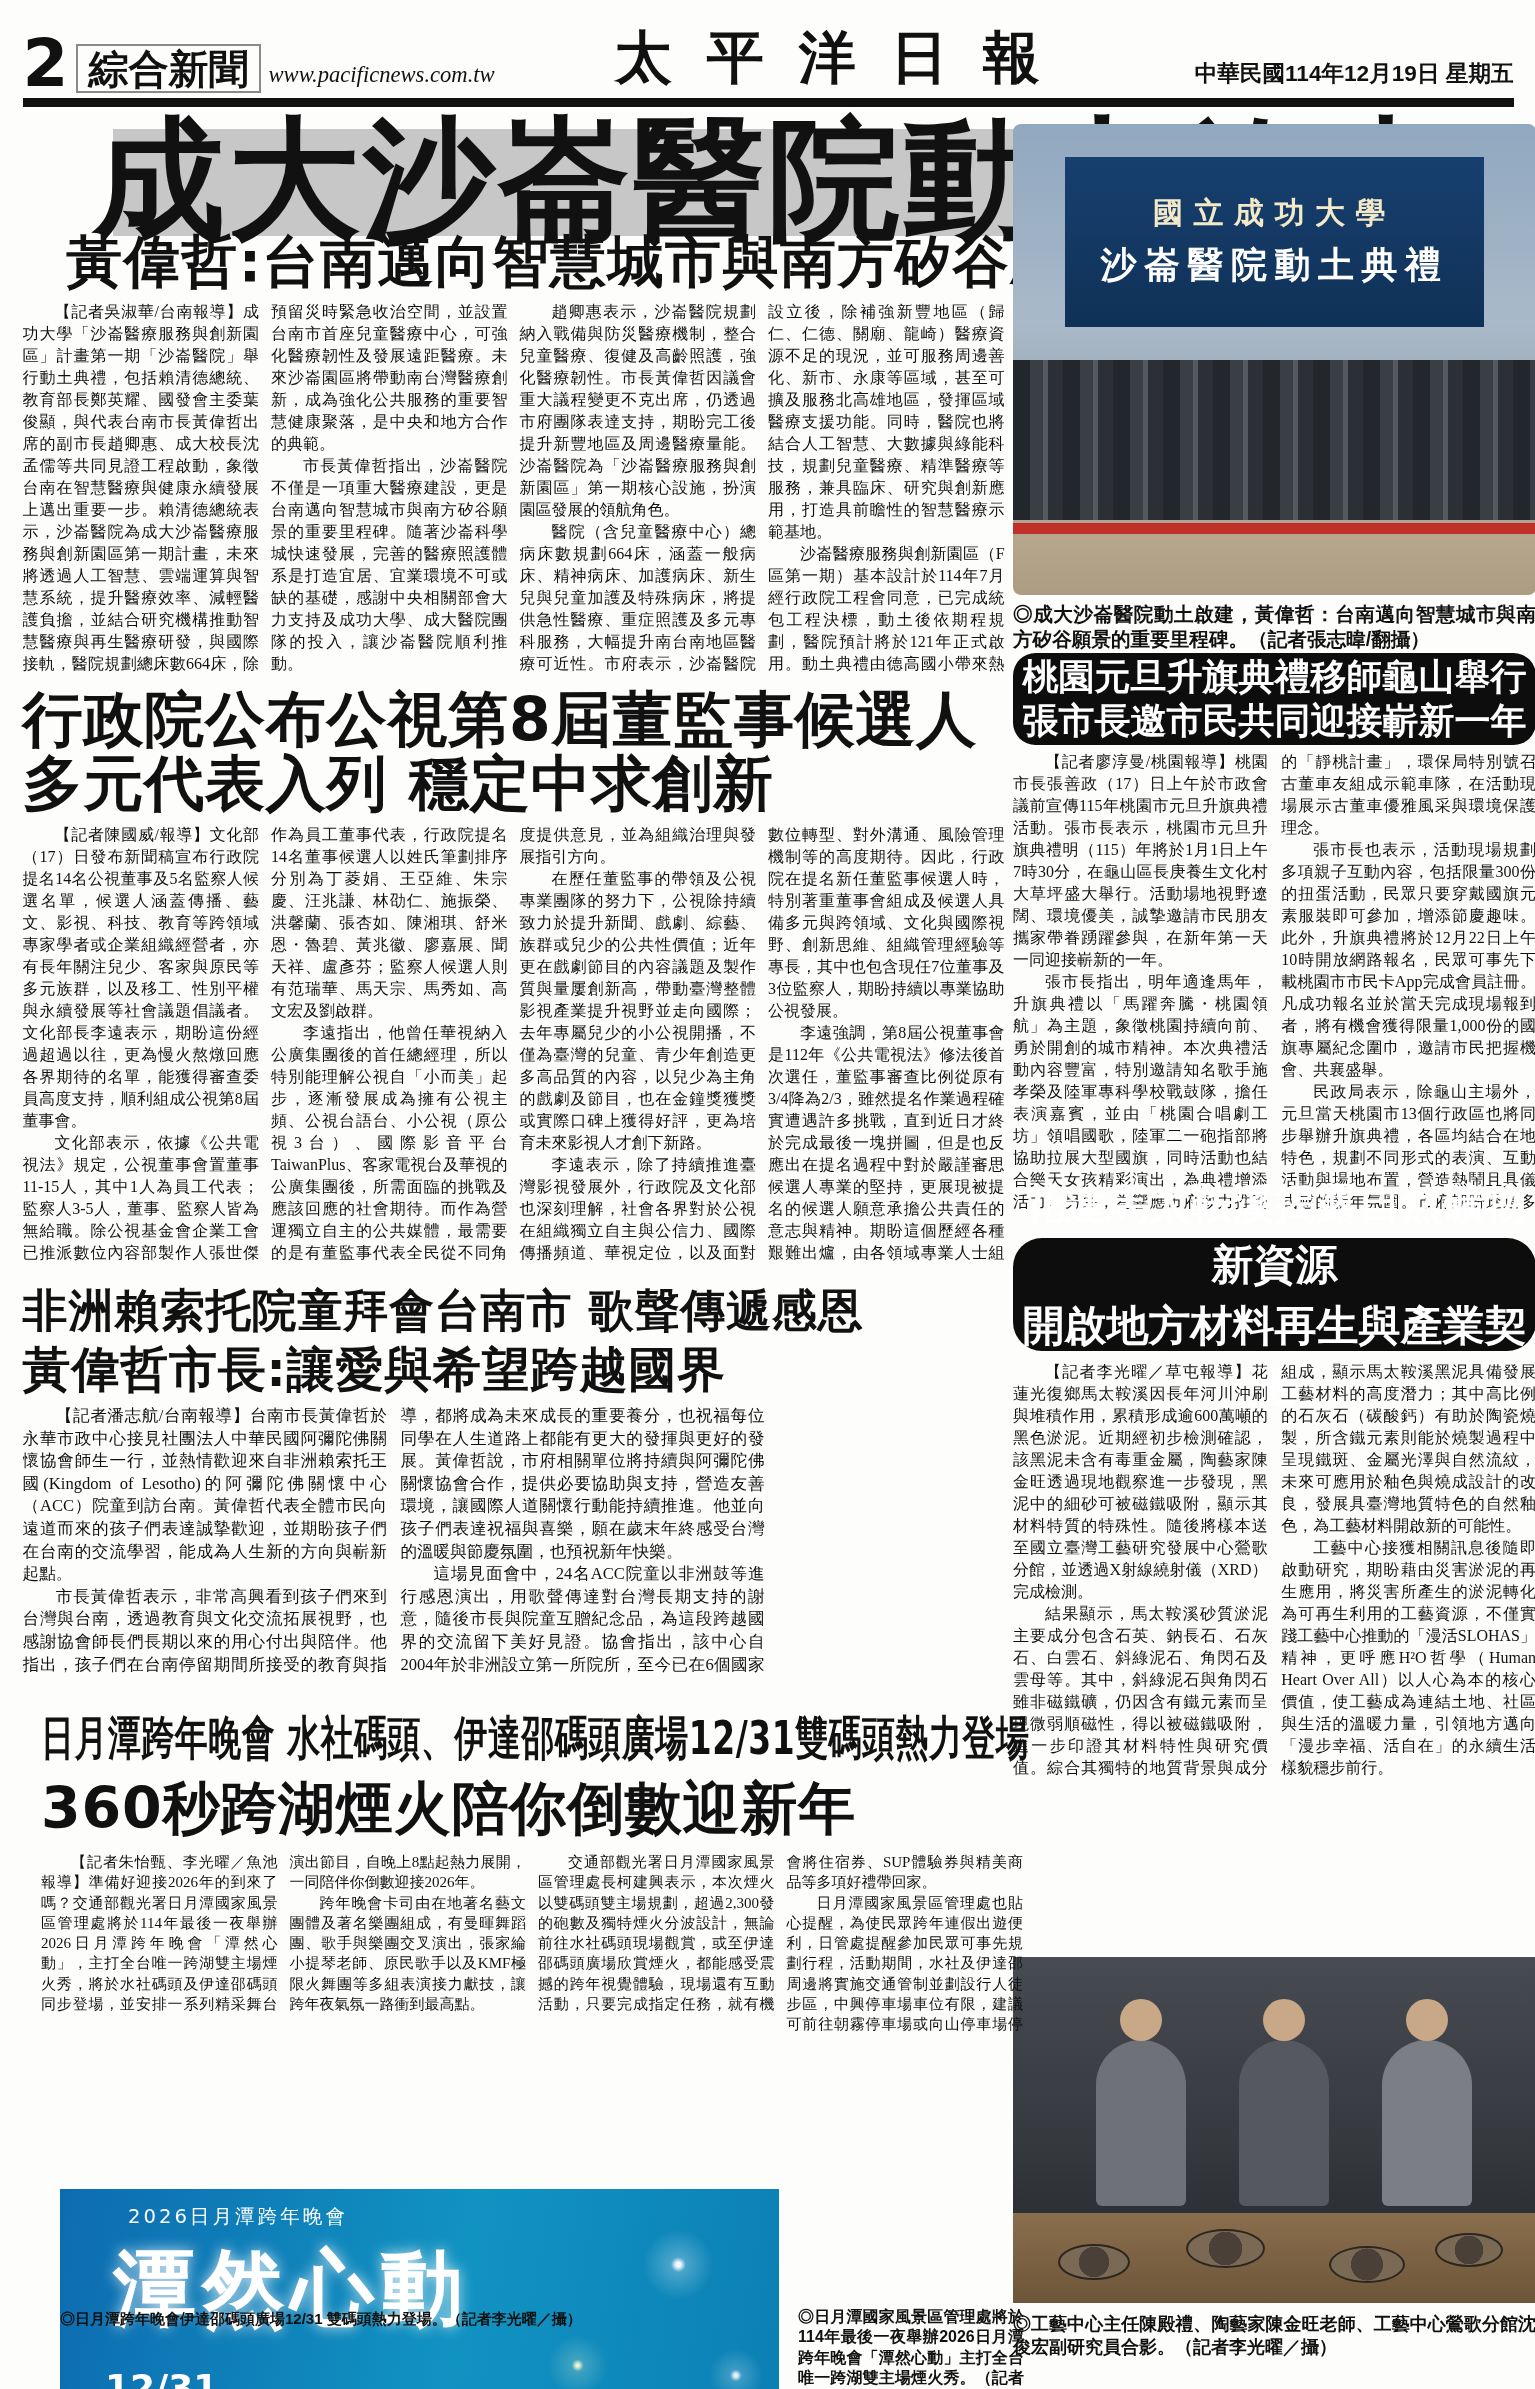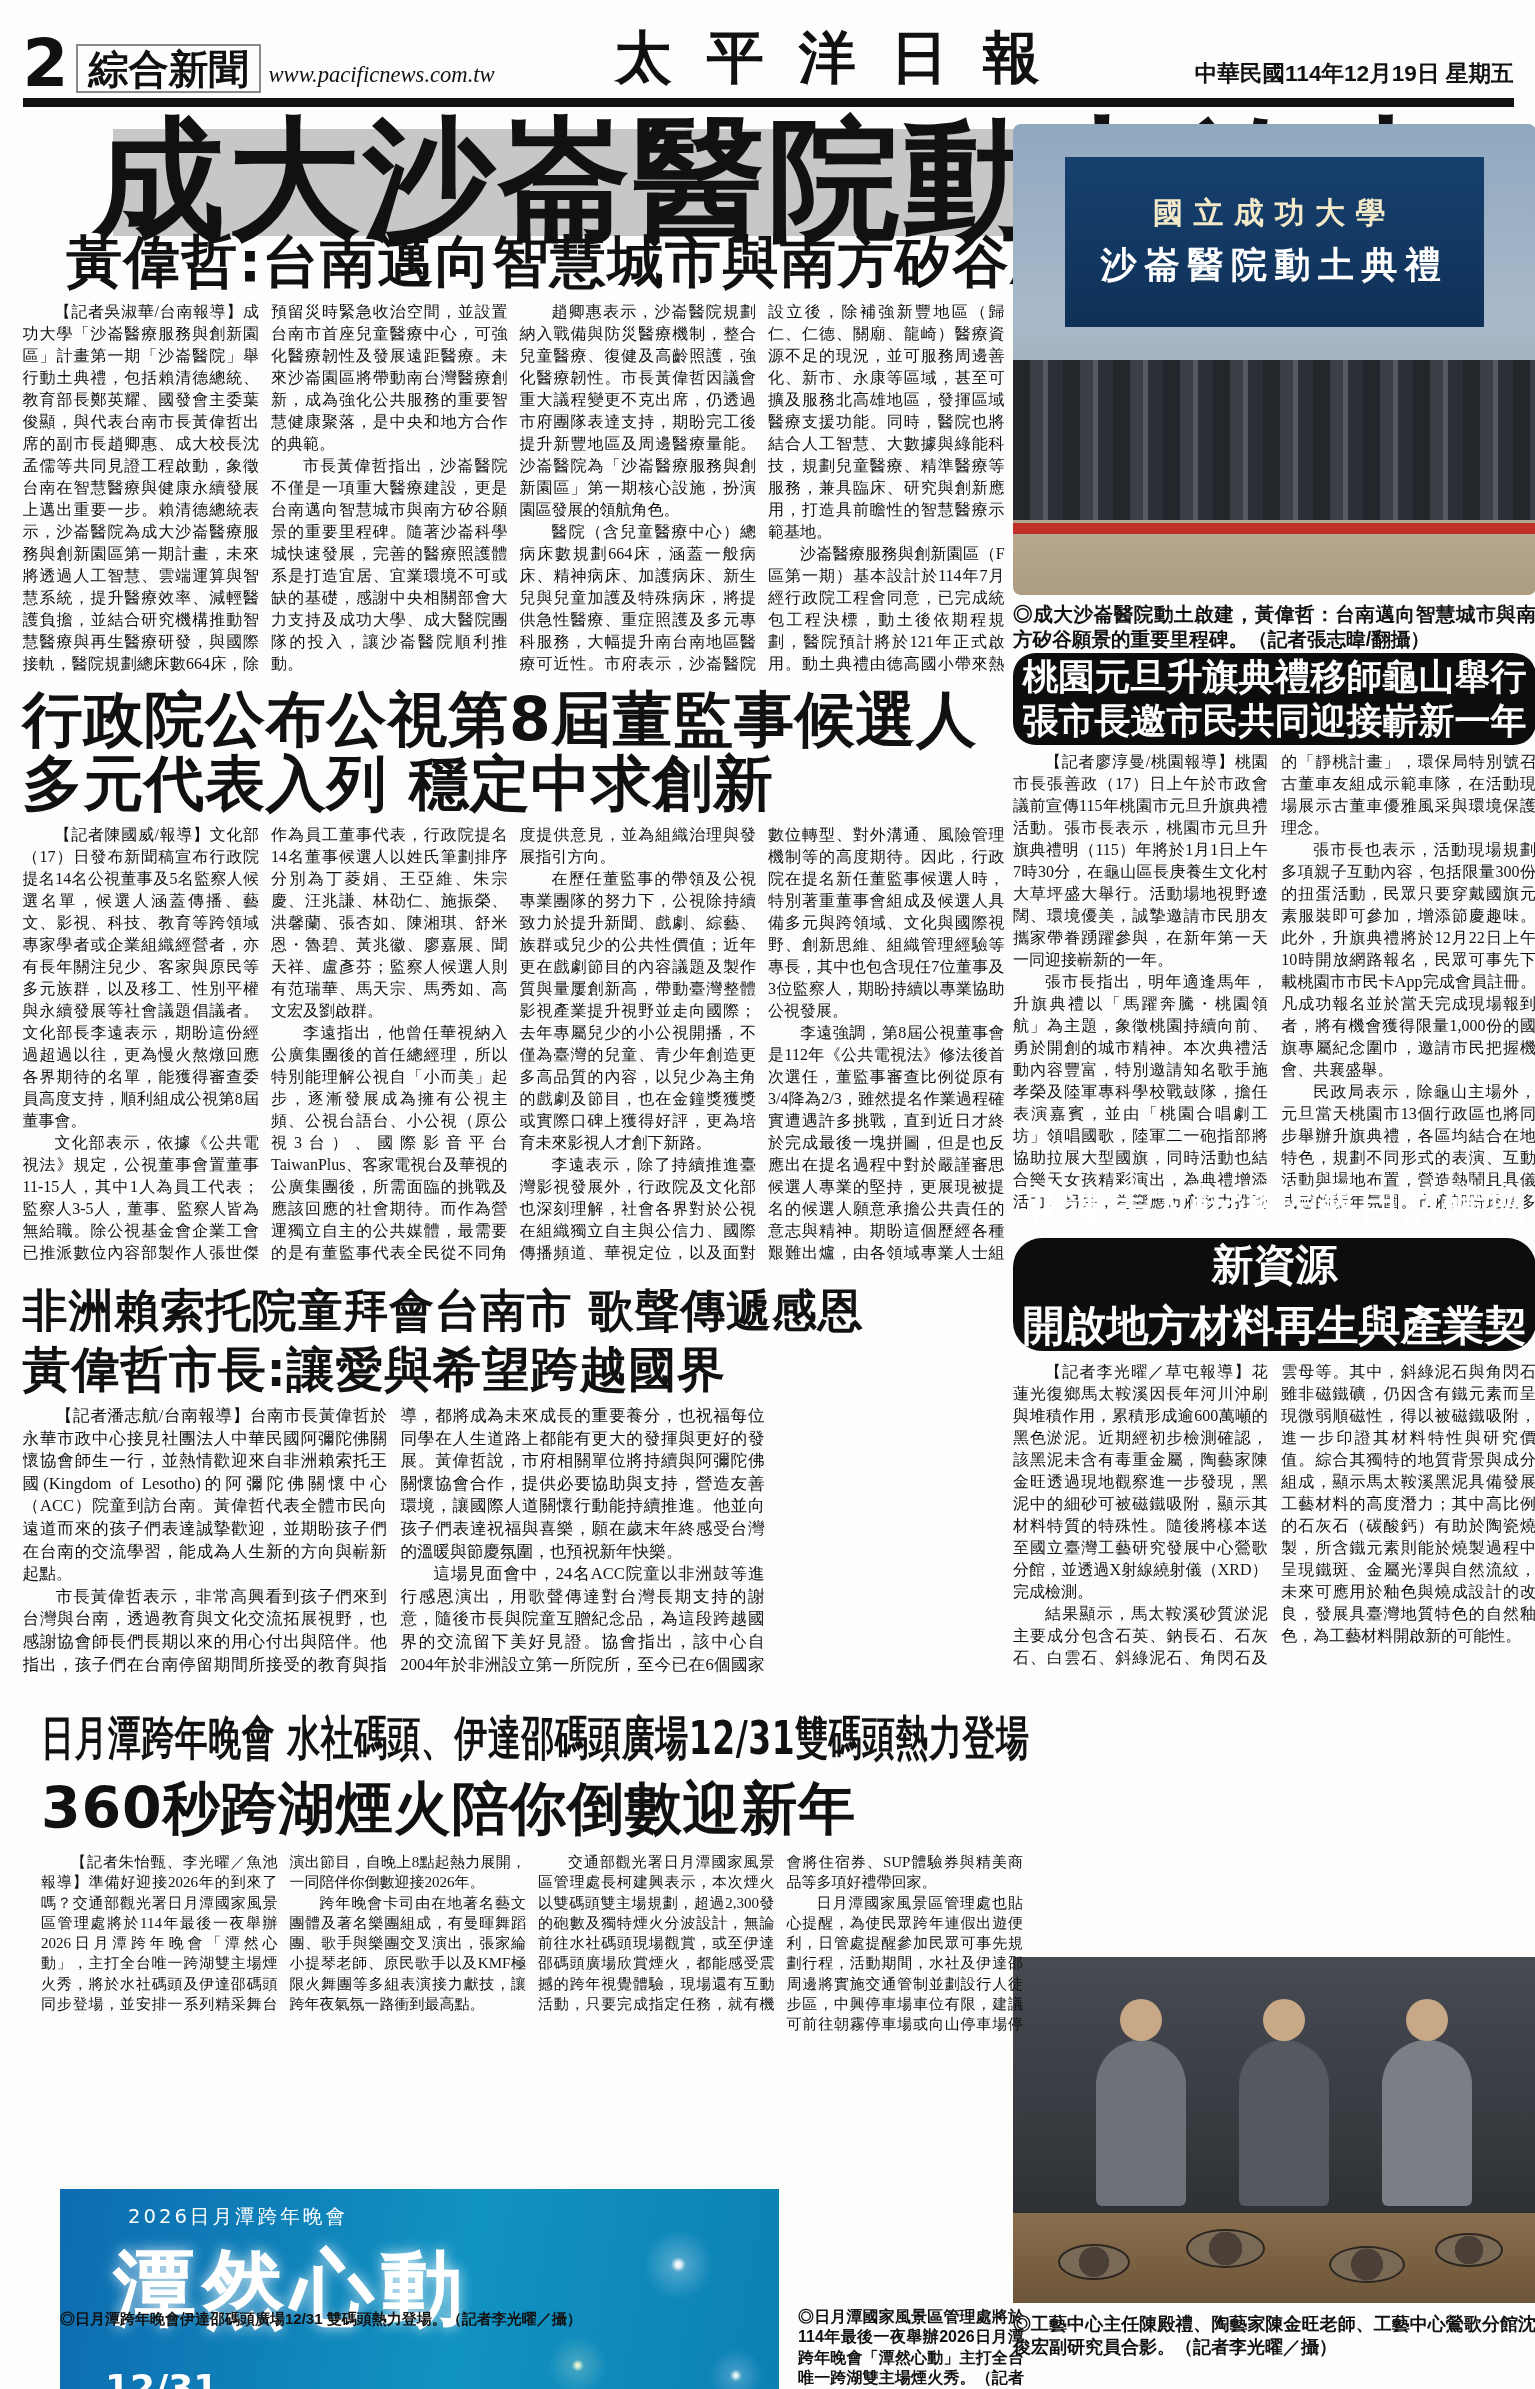--- a/index.html
+++ b/index.html
@@ -140,20 +140,21 @@
       </div>
   </div>
 
   <div class="abs black-banner" style="top:1238px;left:1013px;width:523px;height:113px;font-size:42px;line-height:61px;border-radius:29px;">
     <div>花蓮馬太鞍溪揭露自然礦物新資源</div>
     <div>開啟地方材料再生與產業契機</div>
   </div>
   <div class="abs bt c2" style="top:1361px;left:1013px;width:523px;height:589px;">
       <p>【記者李光曜／草屯報導】花蓮光復鄉馬太鞍溪因長年河川沖刷與堆積作用，累積形成逾600萬噸的黑色淤泥。近期經初步檢測確認，該黑泥未含有毒重金屬，陶藝家陳金旺透過現地觀察進一步發現，黑泥中的細砂可被磁鐵吸附，顯示其材料特質的特殊性。隨後將樣本送至國立臺灣工藝研究發展中心鶯歌分館，並透過X射線繞射儀（XRD）完成檢測。</p>
       <p>結果顯示，馬太鞍溪砂質淤泥主要成分包含石英、鈉長石、石灰石、白雲石、斜綠泥石、角閃石及雲母等。其中，斜綠泥石與角閃石雖非磁鐵礦，仍因含有鐵元素而呈現微弱順磁性，得以被磁鐵吸附，進一步印證其材料特性與研究價值。綜合其獨特的地質背景與成分組成，顯示馬太鞍溪黑泥具備發展工藝材料的高度潛力；其中高比例的石灰石（碳酸鈣）有助於陶瓷燒製，所含鐵元素則能於燒製過程中呈現鐵斑、金屬光澤與自然流紋，未來可應用於釉色與燒成設計的改良，發展具臺灣地質特色的自然釉色，為工藝材料開啟新的可能性。</p>
+      <p>工藝中心接獲相關訊息後隨即啟動研究，期盼藉由災害淤泥的再生應用，將災害所產生的淤泥轉化為可再生利用的工藝資源，不僅實踐工藝中心推動的「漫活SLOHAS」精神，更呼應H²O哲學（Human Heart Over All）以人心為本的核心價值，使工藝成為連結土地、社區與生活的溫暖力量，引領地方邁向「漫步幸福、活自在」的永續生活樣貌穩步前行。</p>
     </div>
 
   <div class="abs ph-craft" style="top:1957px;left:1013px;width:523px;height:346px;">
     <div class="craft-fig" style="left:83px;background:#6e7278;">
         <div class="craft-head"></div>
       </div>
     <div class="craft-fig" style="left:226px;background:#55595f;">
         <div class="craft-head"></div>
       </div>
     <div class="craft-fig" style="left:369px;background:#7b7f85;">

